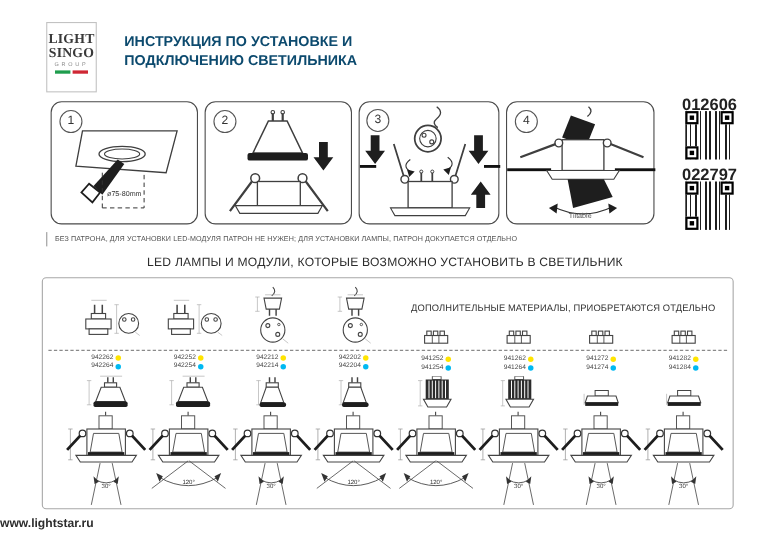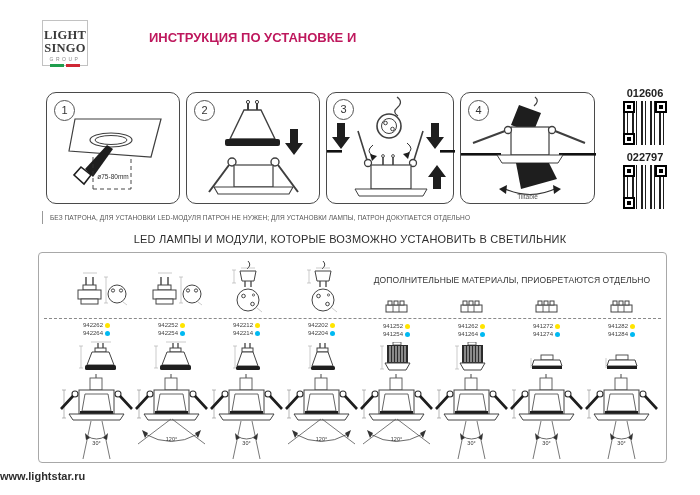--- a/index.html
+++ b/index.html
@@ -1,45 +1,45 @@
 <!DOCTYPE html>
 <html><head>
 <meta charset="utf-8">
 <style>
   html,body{margin:0;padding:0;background:#fff;}
   body{font-family:"Liberation Sans",sans-serif;color:#3d3d3d;}
   .page{position:relative;width:700px;height:495px;background:#fff;overflow:hidden;}
 
   
-  .logo-box{position:absolute;left:42px;top:20px;width:46px;height:46px;border:1px solid #c2c2c2;text-align:center;box-sizing:border-box;}
+  .logo-box{position:absolute;left:42px;top:20px;width:46px;height:64px;border:1px solid #c2c2c2;text-align:center;box-sizing:border-box;}
   .logo-t1{font-family:"Liberation Serif",serif;font-weight:bold;font-size:12.5px;line-height:1;margin-top:8px;color:#3a3a3a;letter-spacing:.2px;}
   .logo-t2{font-family:"Liberation Serif",serif;font-weight:bold;font-size:12.5px;line-height:1;color:#3a3a3a;letter-spacing:.2px;}
   .logo-t3{font-size:5px;letter-spacing:2.5px;color:#8a8a8a;margin-top:2px;}
   .flag{display:flex;height:2.5px;margin:2px 7px 0;gap:2px;}
   .flag i{flex:1;}
   .flag .g{background:#1f9d4d;}
   .flag .r{background:#cf2734;}
-  .doc-title{position:absolute;left:113px;top:30px;font-size:13px;font-weight:bold;line-height:1.3;color:#be185d;margin-left:36px;}
+  .doc-title{position:absolute;left:113px;top:30px;font-size:13px;font-weight:bold;line-height:1.3;color:#0c4a6e;}
   .series-block{position:absolute;right:42px;top:32px;text-align:right;color:#3c3c3c;}
   .series{font-size:10.5px;font-weight:bold;}
   .articles{font-size:13px;font-weight:bold;margin-top:2px;}
 
   
   .panel{position:absolute;top:92px;height:112px;border:1.5px solid #4a4a4a;border-radius:10px;background:#fff;box-sizing:border-box;}
   .p1{left:46px;width:134px;}
   .p2{left:186px;width:134px;}
   .p3{left:326px;width:128px;}
   .p4{left:460px;width:135px;}
   .step-circle{position:absolute;left:7px;top:7px;width:19px;height:19px;border:1.1px solid #555;border-radius:50%;font-size:11px;line-height:19px;text-align:center;color:#333;background:#fff;z-index:2;}
   .panel svg{position:absolute;left:0;top:0;}
   .dim-label{position:absolute;left:0;right:0;top:80px;text-align:center;font-size:6.5px;color:#333;}
   .tilt-label{position:absolute;left:0;right:0;top:100px;text-align:center;font-size:6.5px;color:#555;}
 
   
-  .qr-label{position:absolute;left:617px;width:56px;text-align:center;font-size:11px;font-weight:bold;color:#222;}
+  .qr-label{position:absolute;left:617px;width:56px;text-align:center;font-size:15px;font-weight:bold;color:#222;}
   .qr{position:absolute;left:623px;width:44px;height:44px;background:
       repeating-linear-gradient(90deg,rgba(0,0,0,.88) 0 2px,transparent 2px 4px,rgba(0,0,0,.88) 4px 5px,transparent 5px 9px),
       repeating-linear-gradient(0deg,#fff 0 2px,transparent 2px 5px,#fff 5px 6px,transparent 6px 10px);}
   .qr i{position:absolute;width:12px;height:12px;border:2.5px solid #000;background:#fff;box-sizing:border-box;}
   .qr i:after{content:"";position:absolute;inset:2px;background:#000;}
   .qr .tl{left:0;top:0;} .qr .tr{right:0;top:0;} .qr .bl{left:0;bottom:0;}
 
   
   .note{position:absolute;left:42px;top:211px;font-size:6.5px;color:#555;border-left:1px solid #999;padding-left:7px;line-height:13px;height:13px;letter-spacing:.1px;}
   .section-title{position:absolute;left:0;top:233px;width:100%;text-align:center;font-size:11px;color:#2d2d2d;letter-spacing:.2px;}
@@ -161,20 +161,21 @@
     <div class="logo-t1">LIGHT</div>
     <div class="logo-t2">SINGO</div>
     <div class="logo-t3">GROUP</div>
     <div class="flag">
         <i class="g"></i>
         <i class="r"></i>
       </div>
   </div>
   <div class="doc-title">
     <div>ИНСТРУКЦИЯ ПО УСТАНОВКЕ И</div>
+    <div>ПОДКЛЮЧЕНИЮ СВЕТИЛЬНИКА</div>
   </div>
 
   <div class="panel p1">
     <div class="step-circle">1</div>
     <svg width="134" height="112" viewBox="0 0 134 112">
       <polygon points="28,26 114,26 104,64 22,58" fill="#fff" stroke="#3f3f3f" stroke-width="1.2"></polygon>
       <ellipse cx="64" cy="47" rx="21" ry="7" fill="#fff" stroke="#3f3f3f" stroke-width="1.2"></ellipse>
       <ellipse cx="64" cy="47" rx="16" ry="4.5" fill="none" stroke="#3f3f3f" stroke-width="1"></ellipse>
       <polygon points="60,52 66,56 46,84 38,76" fill="#1e1e1e"></polygon>
       <polygon points="34,74 44,82 37,91 27,82" fill="#fff" stroke="#1e1e1e" stroke-width="1.6"></polygon>

